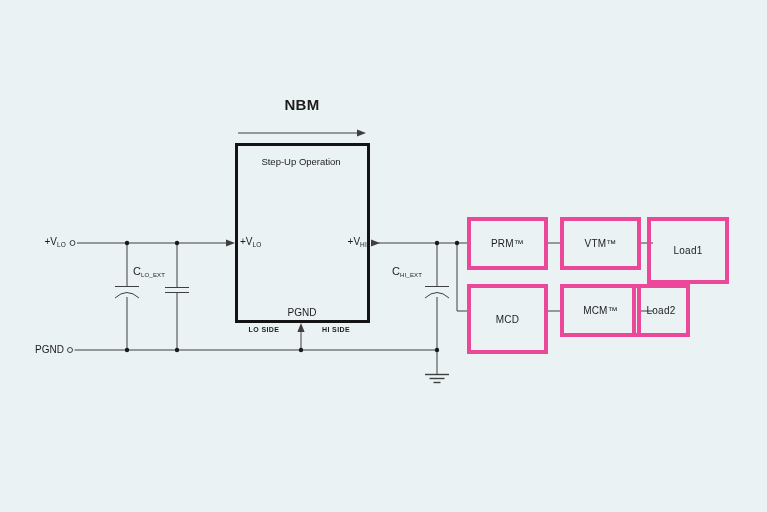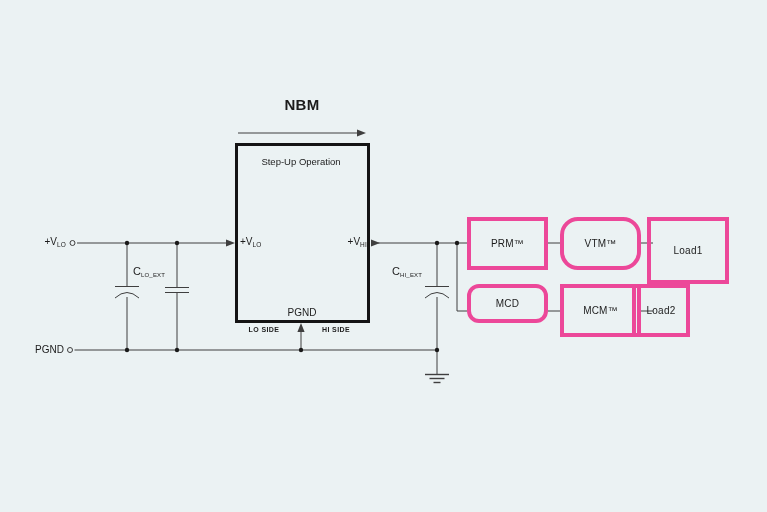--- a/index.html
+++ b/index.html
@@ -121,27 +121,27 @@
   <div class="lbl sig right-align" style="left:336px;top:236px;width:31px;">
     <span>+V</span><span class="sub">HI</span>
   </div>
   <div class="lbl pgnd-pin center" style="left:302px;top:307px;">PGND</div>
   <div class="lbl side-lbl center" style="left:264px;top:326px;">LO SIDE</div>
   <div class="lbl side-lbl center" style="left:336px;top:326px;">HI SIDE</div>
 
   <div class="block" style="left:467px;top:217px;width:81px;height:53px;">
     <span>PRM™</span>
   </div>
-  <div class="block" style="left:560px;top:217px;width:81px;height:53px;border-radius:18px;">
+  <div class="block" style="left:560px;top:217px;width:81px;height:53px;">
     <span>VTM™</span>
   </div>
   <div class="block" style="left:647px;top:217px;width:82px;height:67px;">
     <span>Load1</span>
   </div>
-  <div class="block" style="left:467px;top:284px;width:81px;height:39px;border-radius:12px;">
+  <div class="block" style="left:467px;top:284px;width:81px;height:70px;">
     <span>MCD</span>
   </div>
   <div class="block" style="left:560px;top:284px;width:81px;height:53px;">
     <span>MCM™</span>
   </div>
   <div class="block" style="left:632px;top:284px;width:58px;height:53px;">
     <span>Load2</span>
   </div>
 
 </div>

